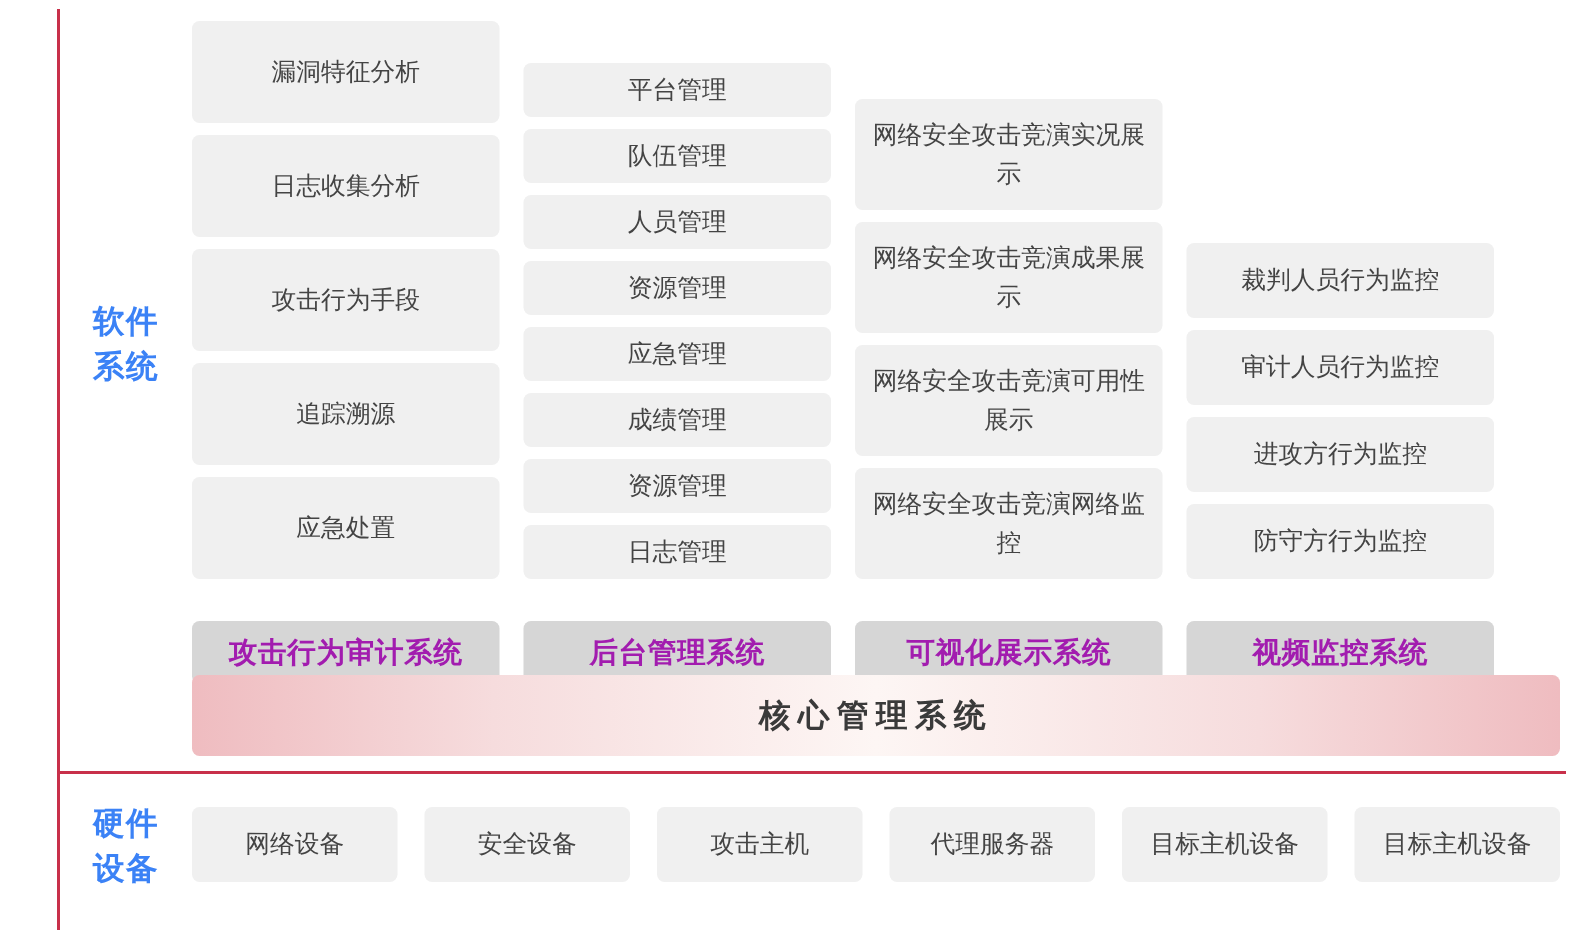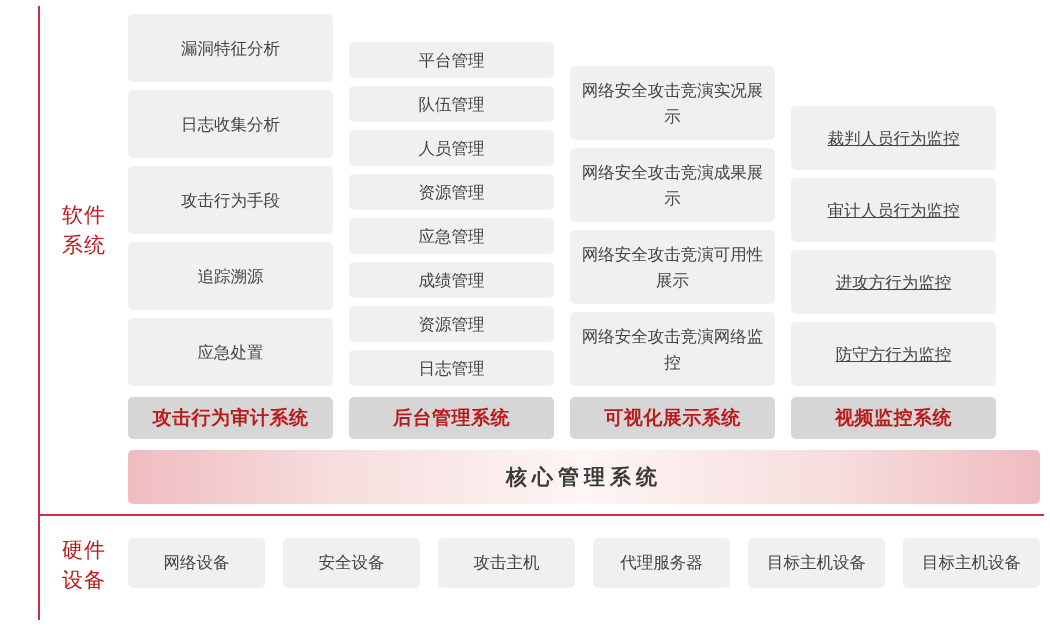--- a/index.html
+++ b/index.html
@@ -42,22 +42,22 @@
   .rail-horiz {
     left: 38px;
     top: 514px;
     width: 1006px;
     height: 2px;
   }
 
   
   .section-label {
     position: absolute;
-    color: #b91c1c;
-    font-weight: normal;
+    color: #3b82f6;
+    font-weight: bold;
     font-size: 21px;
     line-height: 30px;
     text-align: center;
     letter-spacing: 1px;
   }
   #label-software {
     left: 48px;
     top: 200px;
     width: 72px;
   }
@@ -97,34 +97,34 @@
     align-items: center;
     justify-content: center;
     text-align: center;
     line-height: 26px;
     padding: 0 6px;
     box-sizing: border-box;
   }
   .cell.h1 { height: 68px; }
   .cell.h2 { height: 36px; }
   .cell.h3 { height: 74px; }
-  .cell.h4 { height: 64px; text-decoration: underline; }
+  .cell.h4 { height: 50px; }
 
   .col-header {
     background: #d6d6d6;
     border-radius: 5px;
     height: 42px;
     font-size: 19px;
     font-weight: bold;
-    color: #b91c1c;
+    color: #a21caf;
     display: flex;
     align-items: center;
     justify-content: center;
     letter-spacing: 0.5px;
-    margin-top: 3px;
+    margin-top: 20px;
   }
 
   
   #core-bar {
     position: absolute;
     left: 128px;
     top: 450px;
     width: 912px;
     height: 54px;
     border-radius: 5px;

